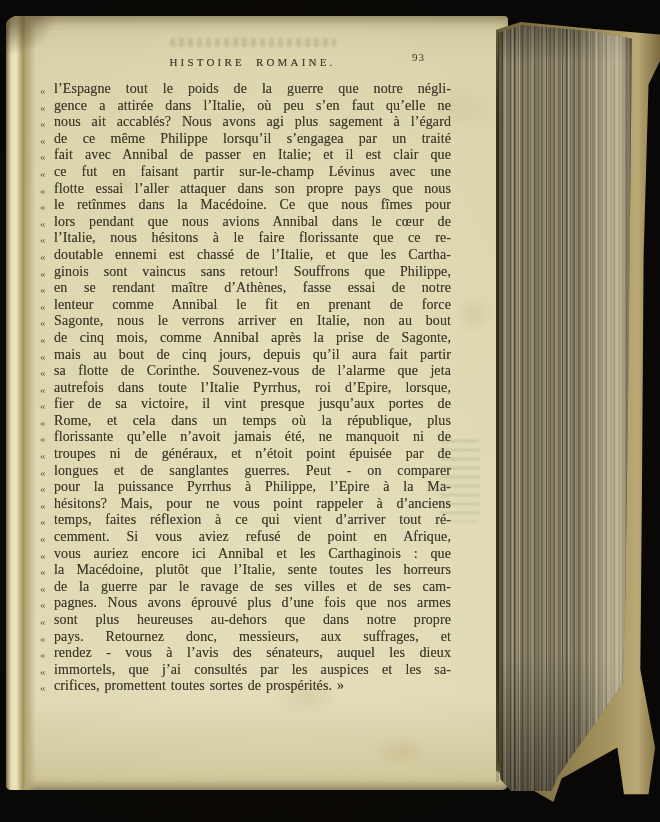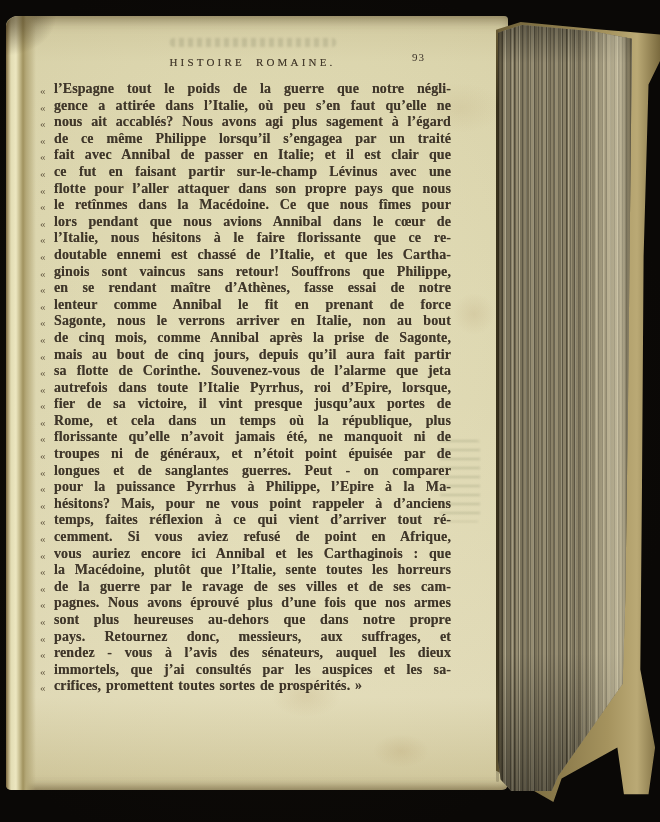--- a/index.html
+++ b/index.html
@@ -81,21 +81,20 @@
   .qmark{
     flex:none;width:14px;font-size:11px;line-height:16.6px;
     color:#6b6049;transform:translateY(1px);
   }
   .ltext{
     flex:1;font-size:14px;line-height:16.6px;
     color:#3f362a;letter-spacing:.1px;word-spacing:1.2px;
     text-align:justify;text-align-last:justify;
     text-shadow:0 0 .45px rgba(62,52,36,.55);
     white-space:normal;
-    font-weight:bold;
   }
   .line:last-child .ltext{text-align-last:left;}
 
   
   .cover-edge{
     position:absolute;left:496px;top:22px;width:164px;height:780px;
     background:linear-gradient(90deg,#6e6038 0,#8d7c4c 40%,#a5935e 68%,#baa975 86%,#7a6a3e 100%);
     clip-path:polygon(0% 1%, 15% 0%, 60% 0.9%, 100% 1.6%, 100% 5%, 93% 8%, 90% 30%,
       89% 60%, 88% 83%, 97% 93%, 93% 99%, 78% 99%, 74% 93%, 40% 97%, 35% 100%, 10% 97%, 0% 96%);
     z-index:2;
@@ -161,21 +160,21 @@
         <div class="line">
         <span class="qmark">«</span>
         <span class="ltext">fait avec Annibal de passer en Italie; et il est clair que</span>
       </div>
         <div class="line">
         <span class="qmark">«</span>
         <span class="ltext">ce fut en faisant partir sur-le-champ Lévinus avec une</span>
       </div>
         <div class="line">
         <span class="qmark">«</span>
-        <span class="ltext">flotte pour l’aller attaquer dans son propre pays que nous</span>
+        <span class="ltext">flotte essai l’aller attaquer dans son propre pays que nous</span>
       </div>
         <div class="line">
         <span class="qmark">«</span>
         <span class="ltext">le retînmes dans la Macédoine. Ce que nous fîmes pour</span>
       </div>
         <div class="line">
         <span class="qmark">«</span>
         <span class="ltext">lors pendant que nous avions Annibal dans le cœur de</span>
       </div>
         <div class="line">

